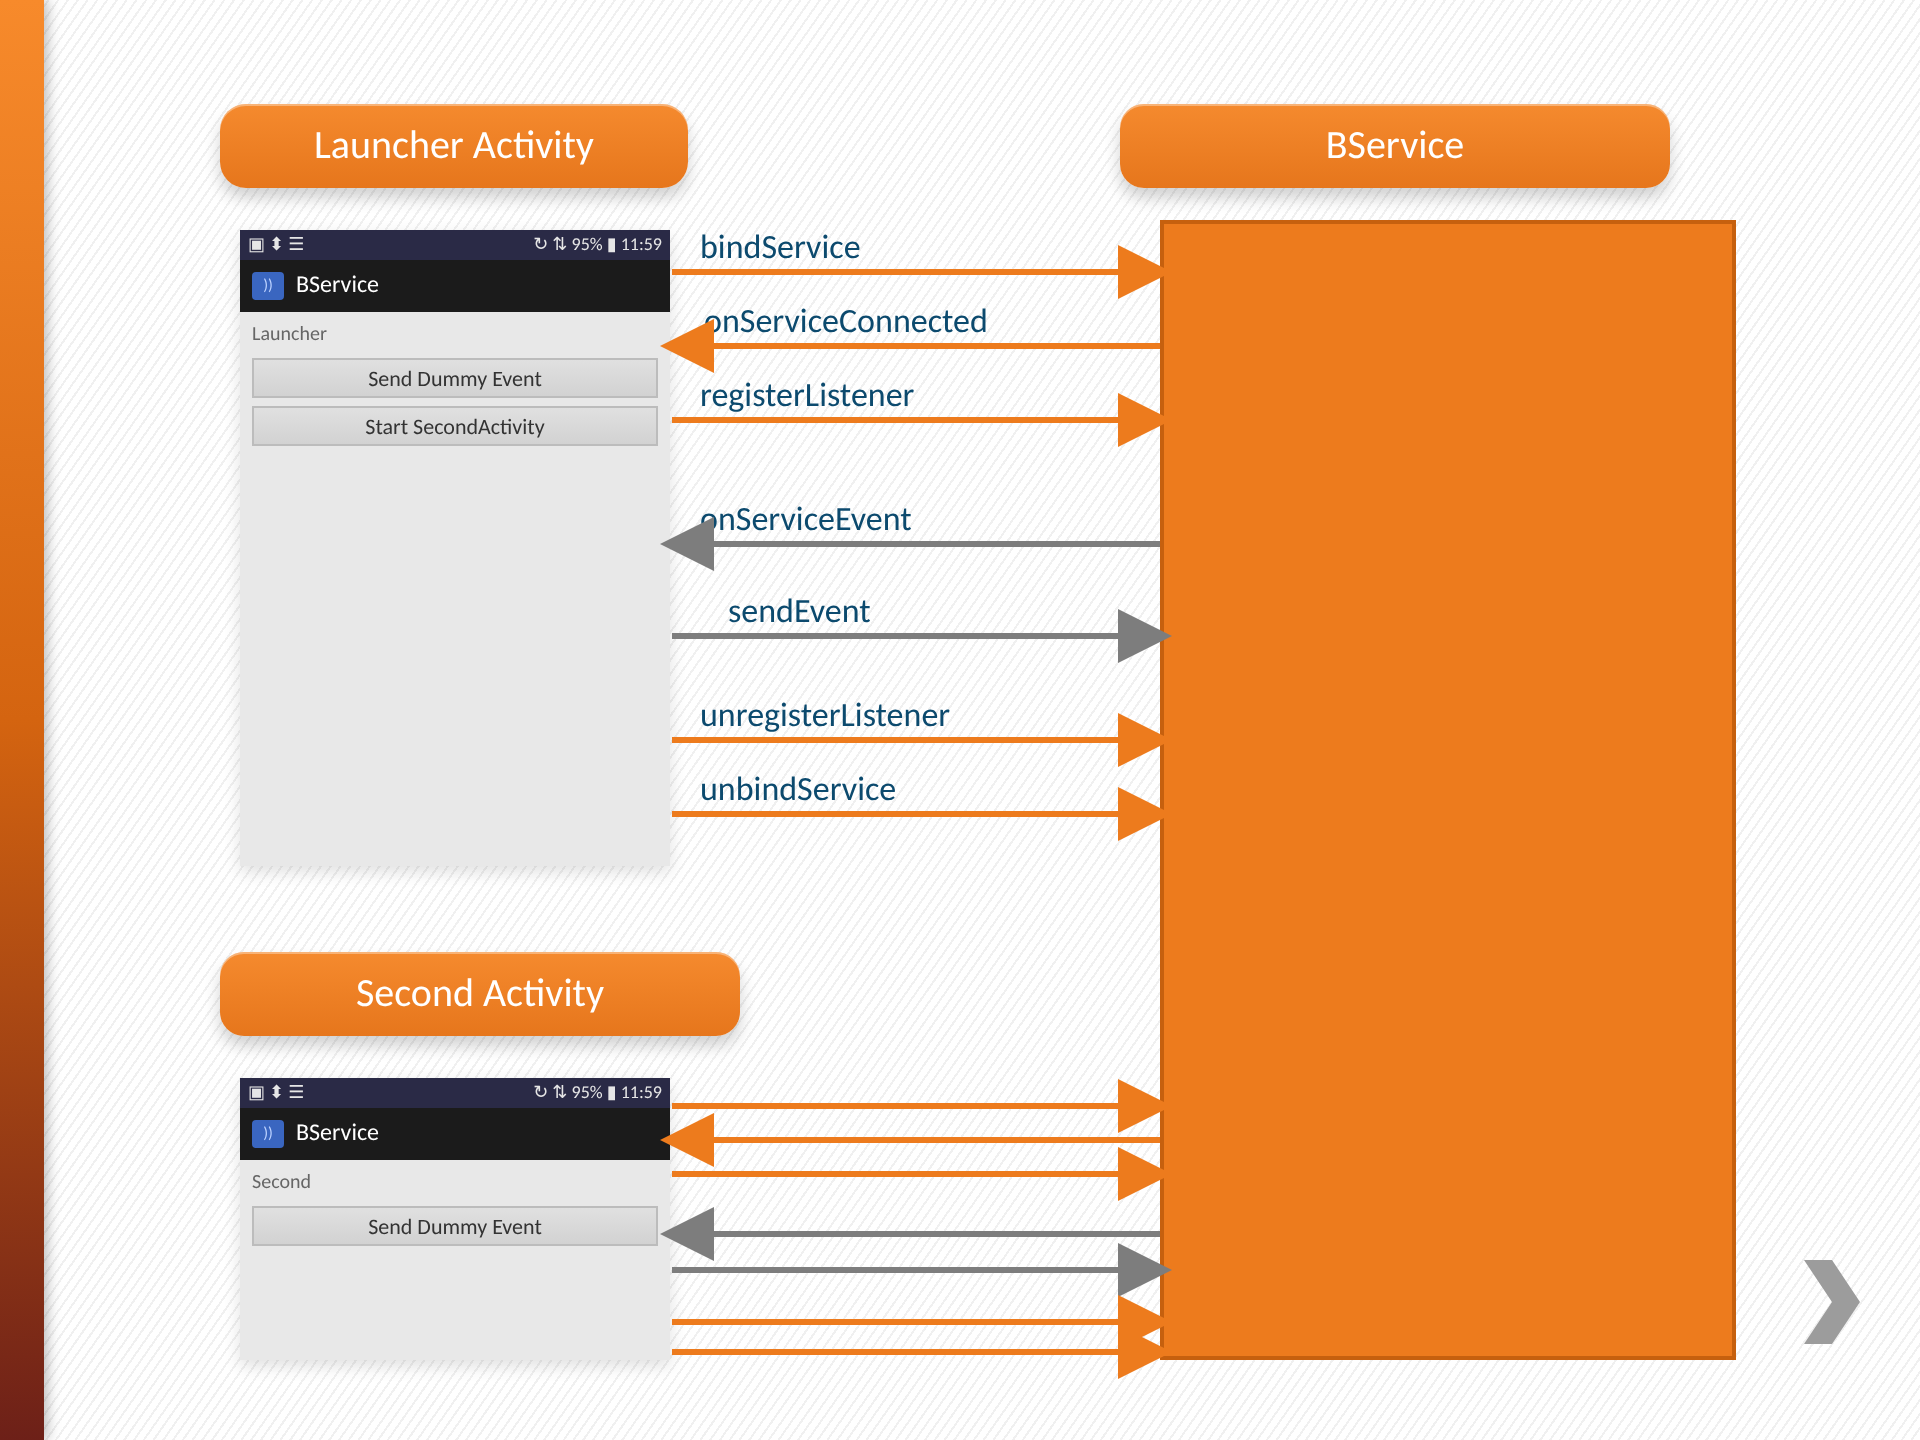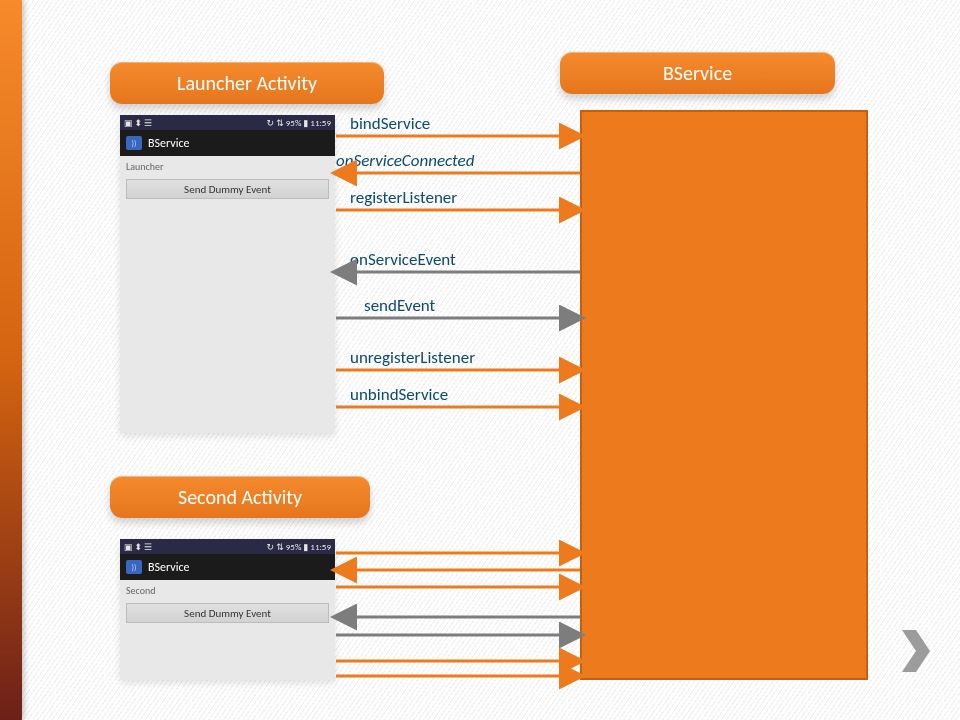--- a/index.html
+++ b/index.html
@@ -39,21 +39,21 @@
   border-radius: 12px;
   font-size: 20px;
   height: 42px;
   display: flex;
   align-items: center;
   justify-content: center;
   box-shadow:
     0 5px 8px rgba(0,0,0,0.18),
     inset 0 1px 0 rgba(255,255,255,0.35);
 }
-#pill-launcher { left: 110px; top: 62px; width: 274px; }
+#pill-launcher { left: 110px; top: 52px; width: 234px; border-radius: 13px; }
 #pill-bservice { left: 560px; top: 52px; width: 275px; }
 #pill-second   { left: 110px; top: 476px; width: 260px; }
 
 .service-box {
   position: absolute;
   left: 580px;
   top: 110px;
   width: 288px;
   height: 570px;
   background: #ed7b1d;
@@ -151,37 +151,38 @@
   <div class="statusbar">
     <span class="status-left">▣ ⬍ ☰</span>
     <span class="status-right">↻ ⇅ 95% ▮ 11:59</span>
   </div>
   <div class="appbar">
     <span class="app-icon">))</span>
     <span>BService</span>
   </div>
   <div class="sect-label">Launcher</div>
   <div class="phone-btn">Send Dummy Event</div>
+  <div class="phone-btn">Start SecondActivity</div>
 </div>
 
 <div class="phone" id="phone2">
   <div class="statusbar">
     <span class="status-left">▣ ⬍ ☰</span>
     <span class="status-right">↻ ⇅ 95% ▮ 11:59</span>
   </div>
   <div class="appbar">
     <span class="app-icon">))</span>
     <span>BService</span>
   </div>
   <div class="sect-label">Second</div>
   <div class="phone-btn">Send Dummy Event</div>
 </div>
 
 <div class="lbl" style="left:350px; top:113px;">bindService</div>
-<div class="lbl" style="left:336px; top:150px;font-style:italic;">onServiceConnected</div>
+<div class="lbl" style="left:352px; top:150px;">onServiceConnected</div>
 <div class="lbl" style="left:350px; top:187px;">registerListener</div>
 <div class="lbl" style="left:350px; top:249px;">onServiceEvent</div>
 <div class="lbl" style="left:364px; top:295px;">sendEvent</div>
 <div class="lbl" style="left:350px; top:347px;">unregisterListener</div>
 <div class="lbl" style="left:350px; top:384px;">unbindService</div>
 
 <svg class="arrows">
   <defs>
     <marker id="arr-orange-r" markerWidth="9" markerHeight="9" refX="7" refY="4.5" orient="auto">
       <path d="M0,0 L9,4.5 L0,9 Z" fill="#ed7b1d"></path>

